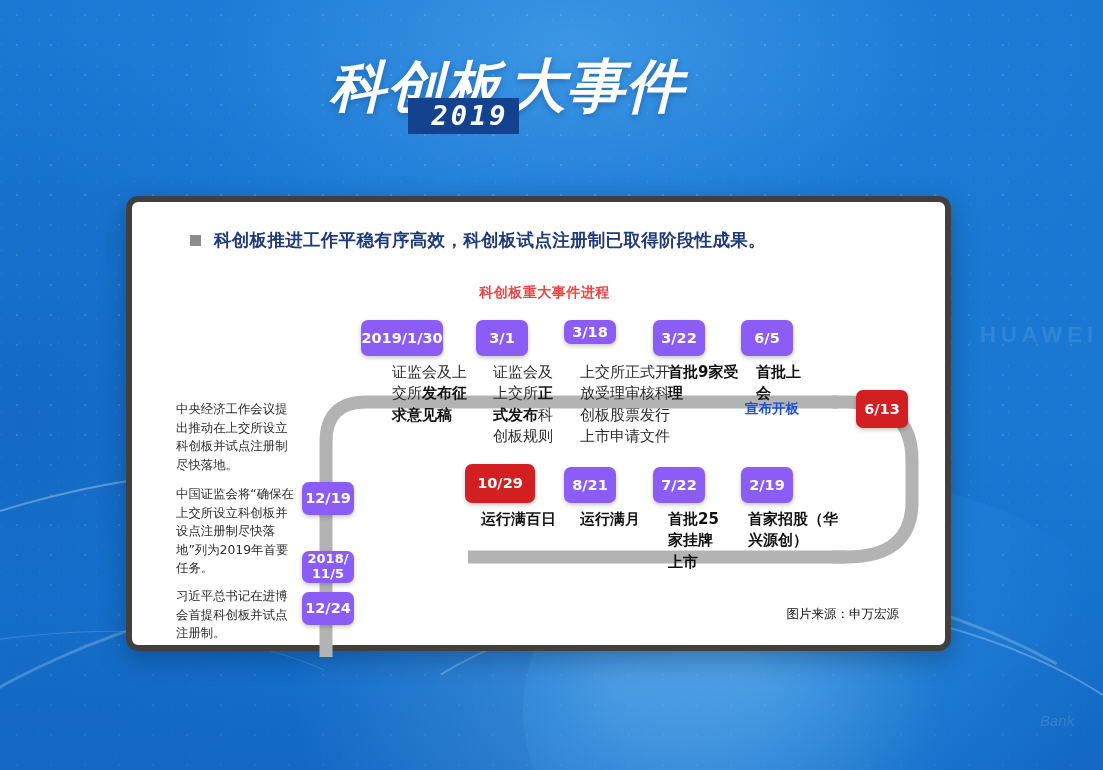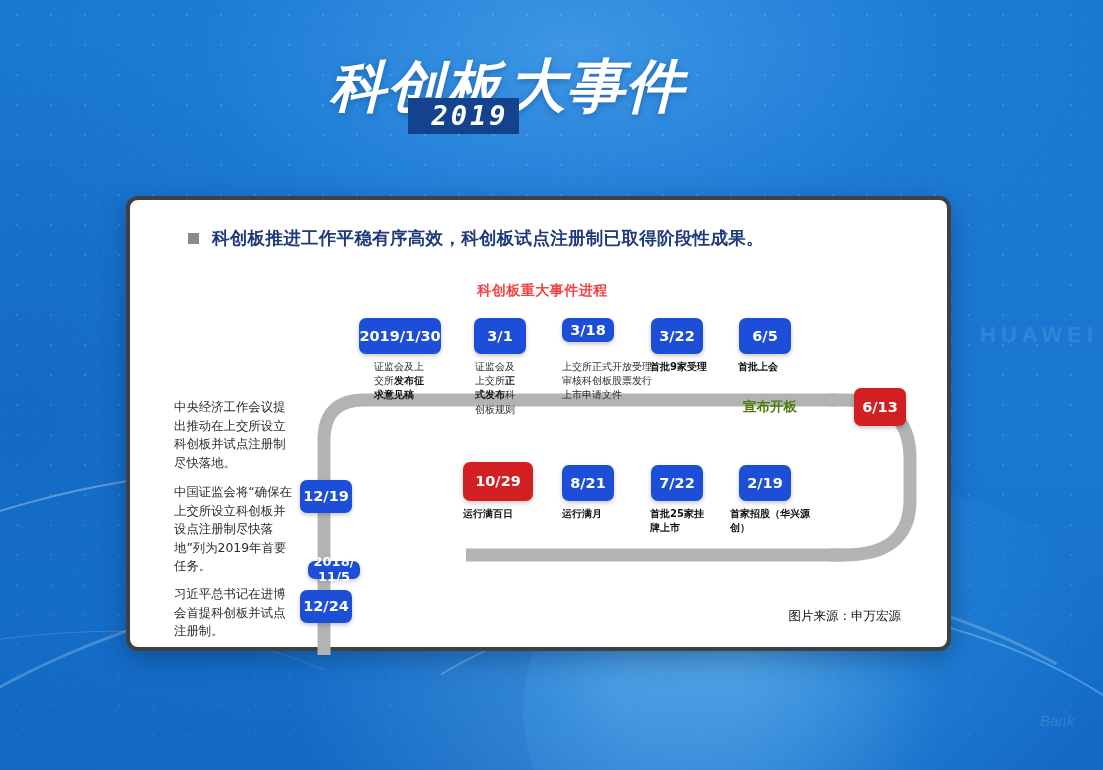--- a/index.html
+++ b/index.html
@@ -124,21 +124,21 @@
     letter-spacing: 3px;
     padding: 2px 10px 3px 24px;
   }
 
   
   .card {
     position: absolute;
     left: 126px; top: 196px;
     width: 825px; height: 455px;
     background: #ffffff;
-    border: 4px solid #404040;
+    border: 6px solid #404040;
     border-radius: 12px;
     box-shadow: 0 8px 26px rgba(0,30,70,0.35);
   }
 
   .headline {
     position: absolute; left: 58px; top: 26px;
     display: flex; align-items: center; gap: 13px;
   }
   .headline .bullet {
     width: 11px; height: 11px; background: #8c8c8c; flex: none;
@@ -164,44 +164,45 @@
     color: #ffffff;
     font-family: "DejaVu Sans", "Liberation Sans", sans-serif;
     font-size: 14.5px; font-weight: bold;
     border-radius: 7px;
     display: flex; align-items: center; justify-content: center;
     text-align: center;
     line-height: 1.12;
     box-shadow: 0 2px 4px rgba(0,0,0,0.22);
     white-space: pre-line;
   }
-  .node.blue { background: #1d4ed8; }
+  .node.blue { background: #8b5cf6; }
   .node.red  { background: #d11f22; }
 
   .ndesc {
     position: absolute;
-    font-size: 10px;
+    font-size: 15px;
     color: #2b2b2b;
     line-height: 1.42;
     font-family: "DejaVu Sans", "Liberation Sans", sans-serif;
+    margin-left: 16px;
   }
   .ndesc b { font-weight: bold; color: #111; }
   .ndesc.bold { font-weight: bold; color: #111; }
 
   .ltext {
     position: absolute;
     font-size: 12.4px;
     color: #2b2b2b;
     line-height: 1.5;
     font-family: "DejaVu Sans", "Liberation Sans", sans-serif;
   }
 
   .announce {
     position: absolute;
-    font-size: 13.5px; font-weight: bold; color: #4d7c0f; text-align: center;
+    font-size: 13.5px; font-weight: bold; color: #1d4ed8; text-align: center;
   }
 
   .source {
     position: absolute; right: 46px; bottom: 22px;
     font-size: 12.5px; color: #111;
     font-family: "DejaVu Sans", "Liberation Sans", sans-serif;
   }
 </style>
 </head>
 <body>
@@ -247,21 +248,21 @@
         <path d="M 700,200 L 714,200 Q 780,200 780,258 L 780,300
                  Q 780,355 714,355 L 700,355" fill="none" stroke="#b3b3b3" stroke-width="13" stroke-linecap="butt"></path>
 
         <path d="M 714,355 L 336,355" fill="none" stroke="#b3b3b3" stroke-width="13" stroke-linecap="butt"></path>
       </svg>
 
       <div class="node blue" style="left:170px; top:390px; width:52px; height:33px;">12/24</div>
 
       <div class="node blue" style="left:170px; top:280px; width:52px; height:33px;">12/19</div>
 
-      <div class="node blue" style="left:170px; top:361px; width:52px; height:18px; font-size:13px;margin-left:8px;">2018/
+      <div class="node blue" style="left:170px; top:349px; width:52px; height:32px; font-size:13px;">2018/
 11/5</div>
 
       <div class="node blue" style="left:229px; top:118px; width:82px; height:36px;">2019/1/30</div>
 
       <div class="node blue" style="left:344px; top:118px; width:52px; height:36px;">3/1</div>
 
       <div class="node blue" style="left:432px; top:118px; width:52px; height:24px;">3/18</div>
 
       <div class="node blue" style="left:521px; top:118px; width:52px; height:36px;">3/22</div>
 

